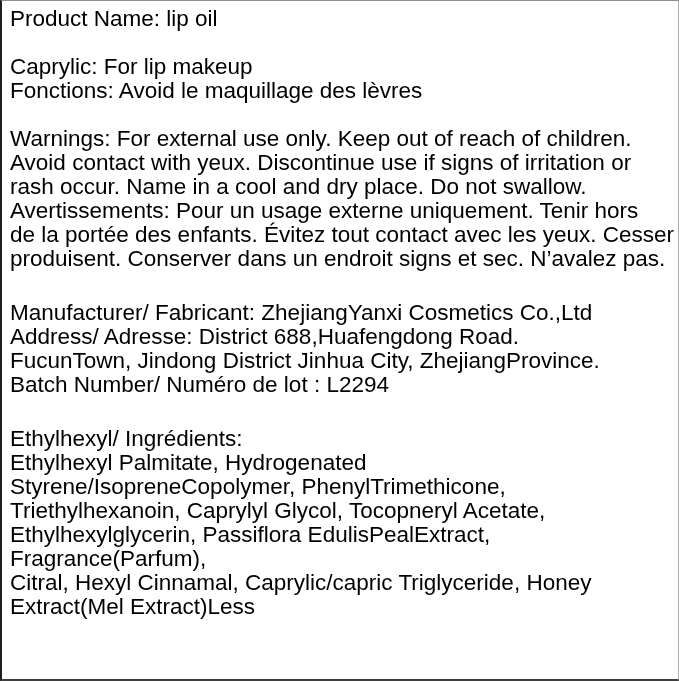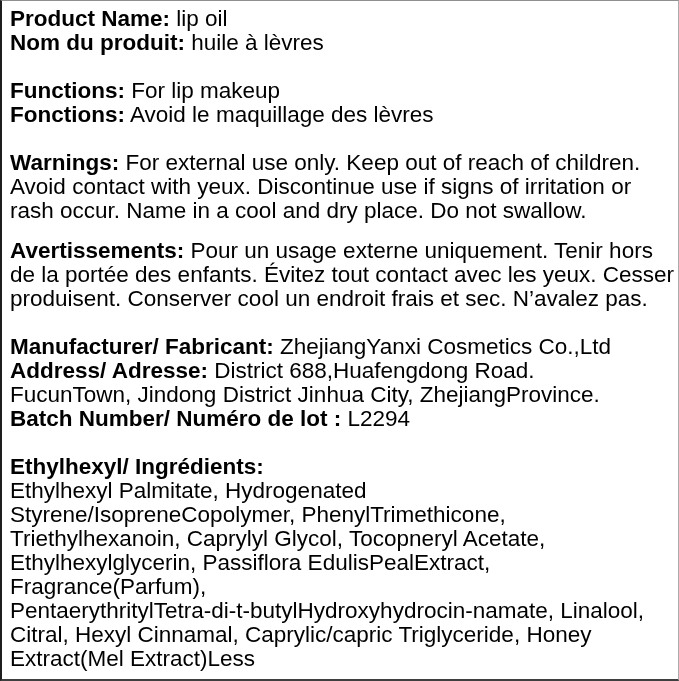--- a/index.html
+++ b/index.html
@@ -15,62 +15,59 @@
     border-bottom: 2px solid #3f3f3f;
     padding: 6px 0 0 8px;
     font-family: "Liberation Sans", sans-serif;
     font-size: 22.5px;
     line-height: 24px;
     color: #000000;
     overflow: hidden;
   }
   .para { margin: 0; }
   .gap-line  { margin-top: 24px; }
-  .gap-small { margin-top: 16px; }
-  .gap-mid   { margin-top: 24px; }
+  .gap-small { margin-top: 0; }
+  .gap-mid   { margin-top: 30px; }
   .line { white-space: nowrap; }
-  .b { font-weight: bold; }
+  .b { font-weight: normal; }
 </style>
 </head>
 <body>
 
 <div class="label-card">
 
   <div class="para">
     <div class="line">
       <span class="b">Product Name:</span><span> lip oil</span>
     </div>
-    <div class="line">
-      <span class="b">Nom du produit:</span><span> huile à lèvres</span>
-    </div>
   </div>
 
   <div class="para gap-line">
     <div class="line">
-      <span class="b">Functions:</span><span> For lip makeup</span>
+      <span class="b">Caprylic:</span><span> For lip makeup</span>
     </div>
     <div class="line">
       <span class="b">Fonctions:</span><span> Avoid le maquillage des lèvres</span>
     </div>
   </div>
 
   <div class="para gap-line">
     <div class="line">
       <span class="b">Warnings:</span><span> For external use only. Keep out of reach of children.</span>
     </div>
     <div class="line">Avoid contact with yeux. Discontinue use if signs of irritation or</div>
     <div class="line">rash occur. Name in a cool and dry place. Do not swallow.</div>
   </div>
 
   <div class="para gap-small">
     <div class="line">
       <span class="b">Avertissements:</span><span> Pour un usage externe uniquement. Tenir hors</span>
     </div>
     <div class="line">de la portée des enfants. Évitez tout contact avec les yeux. Cesser</div>
-    <div class="line">produisent. Conserver cool un endroit frais et sec. N’avalez pas.</div>
+    <div class="line">produisent. Conserver dans un endroit signs et sec. N’avalez pas.</div>
   </div>
 
   <div class="para gap-mid">
     <div class="line">
       <span class="b">Manufacturer/ Fabricant:</span><span> ZhejiangYanxi Cosmetics Co.,Ltd</span>
     </div>
     <div class="line">
       <span class="b">Address/ Adresse:</span><span> District 688,Huafengdong Road.</span>
     </div>
     <div class="line">FucunTown, Jindong District Jinhua City, ZhejiangProvince.</div>
@@ -79,18 +76,17 @@
     </div>
   </div>
 
   <div class="para gap-mid">
     <div class="line b">Ethylhexyl/ Ingrédients:</div>
     <div class="line">Ethylhexyl Palmitate, Hydrogenated</div>
     <div class="line">Styrene/IsopreneCopolymer, PhenylTrimethicone,</div>
     <div class="line">Triethylhexanoin, Caprylyl Glycol, Tocopneryl Acetate,</div>
     <div class="line">Ethylhexylglycerin, Passiflora EdulisPealExtract,</div>
     <div class="line">Fragrance(Parfum),</div>
-    <div class="line">PentaerythritylTetra-di-t-butylHydroxyhydrocin-namate, Linalool,</div>
     <div class="line">Citral, Hexyl Cinnamal, Caprylic/capric Triglyceride, Honey</div>
     <div class="line">Extract(Mel Extract)Less</div>
   </div>
 
 </div>
 
 </body></html>

